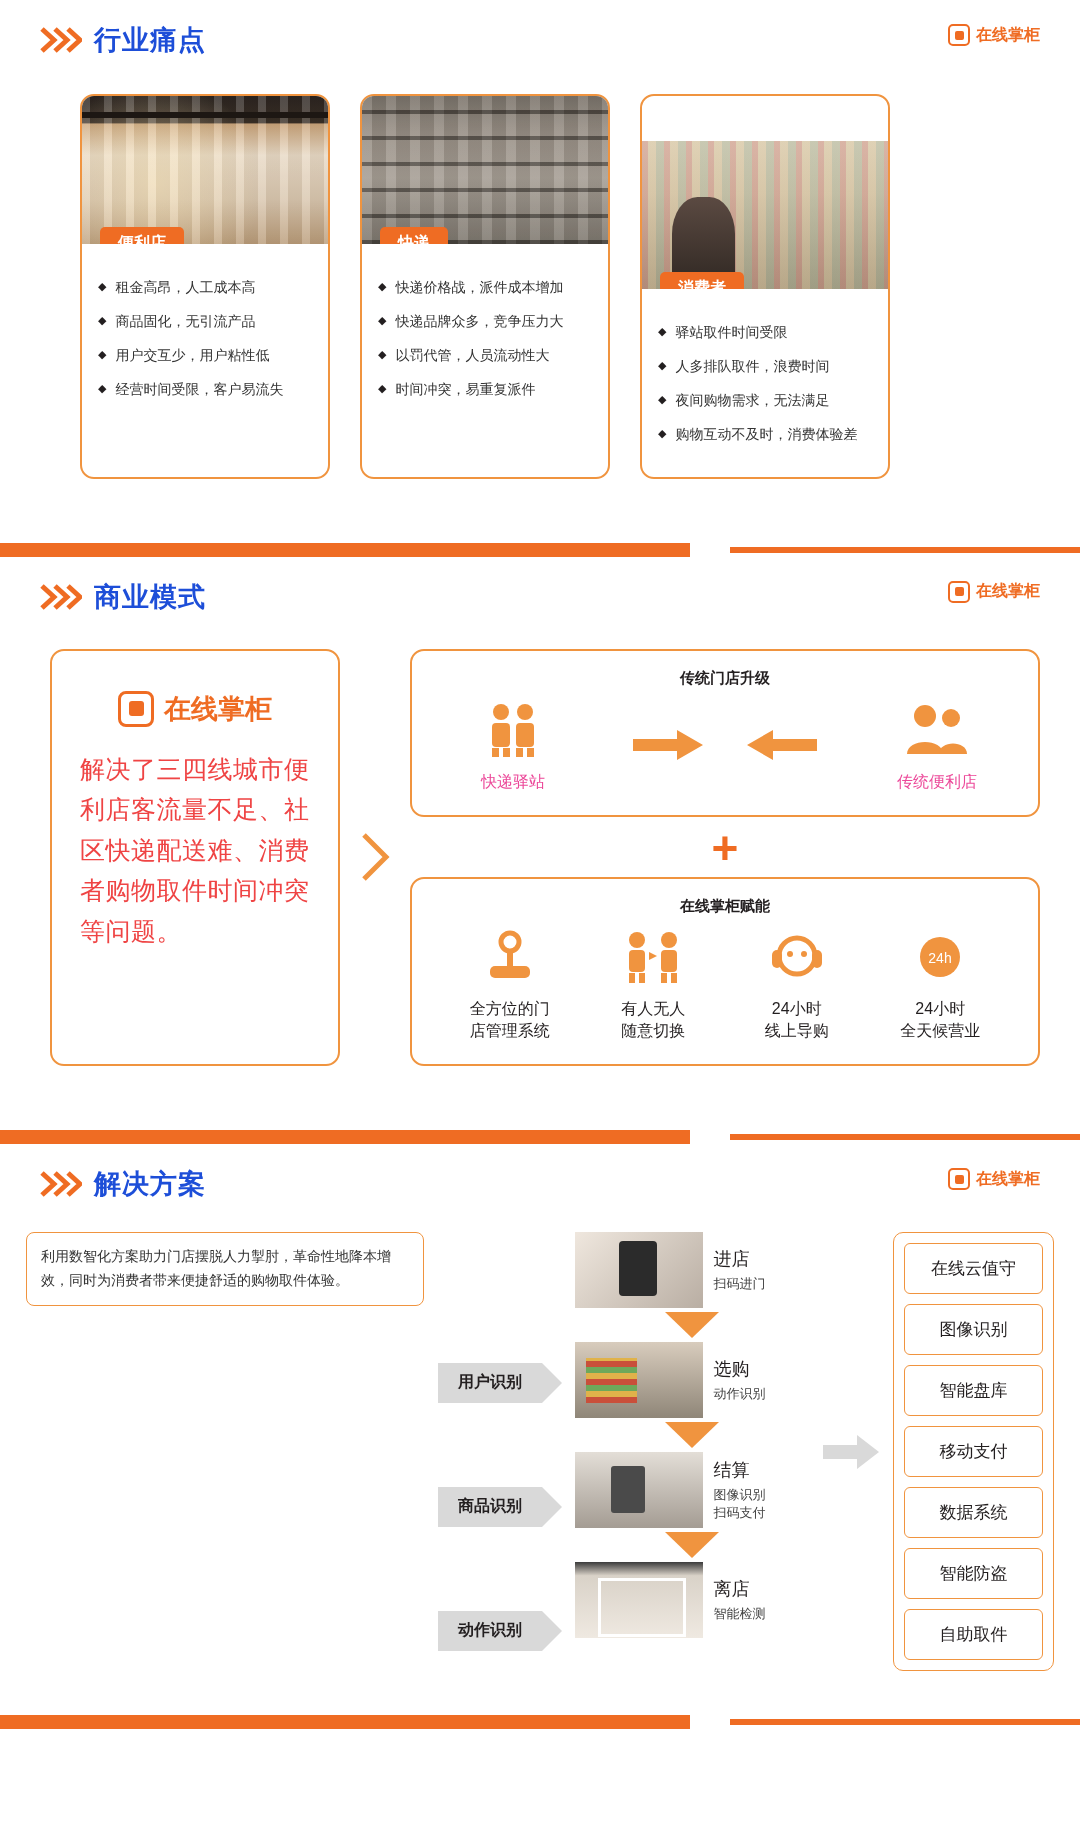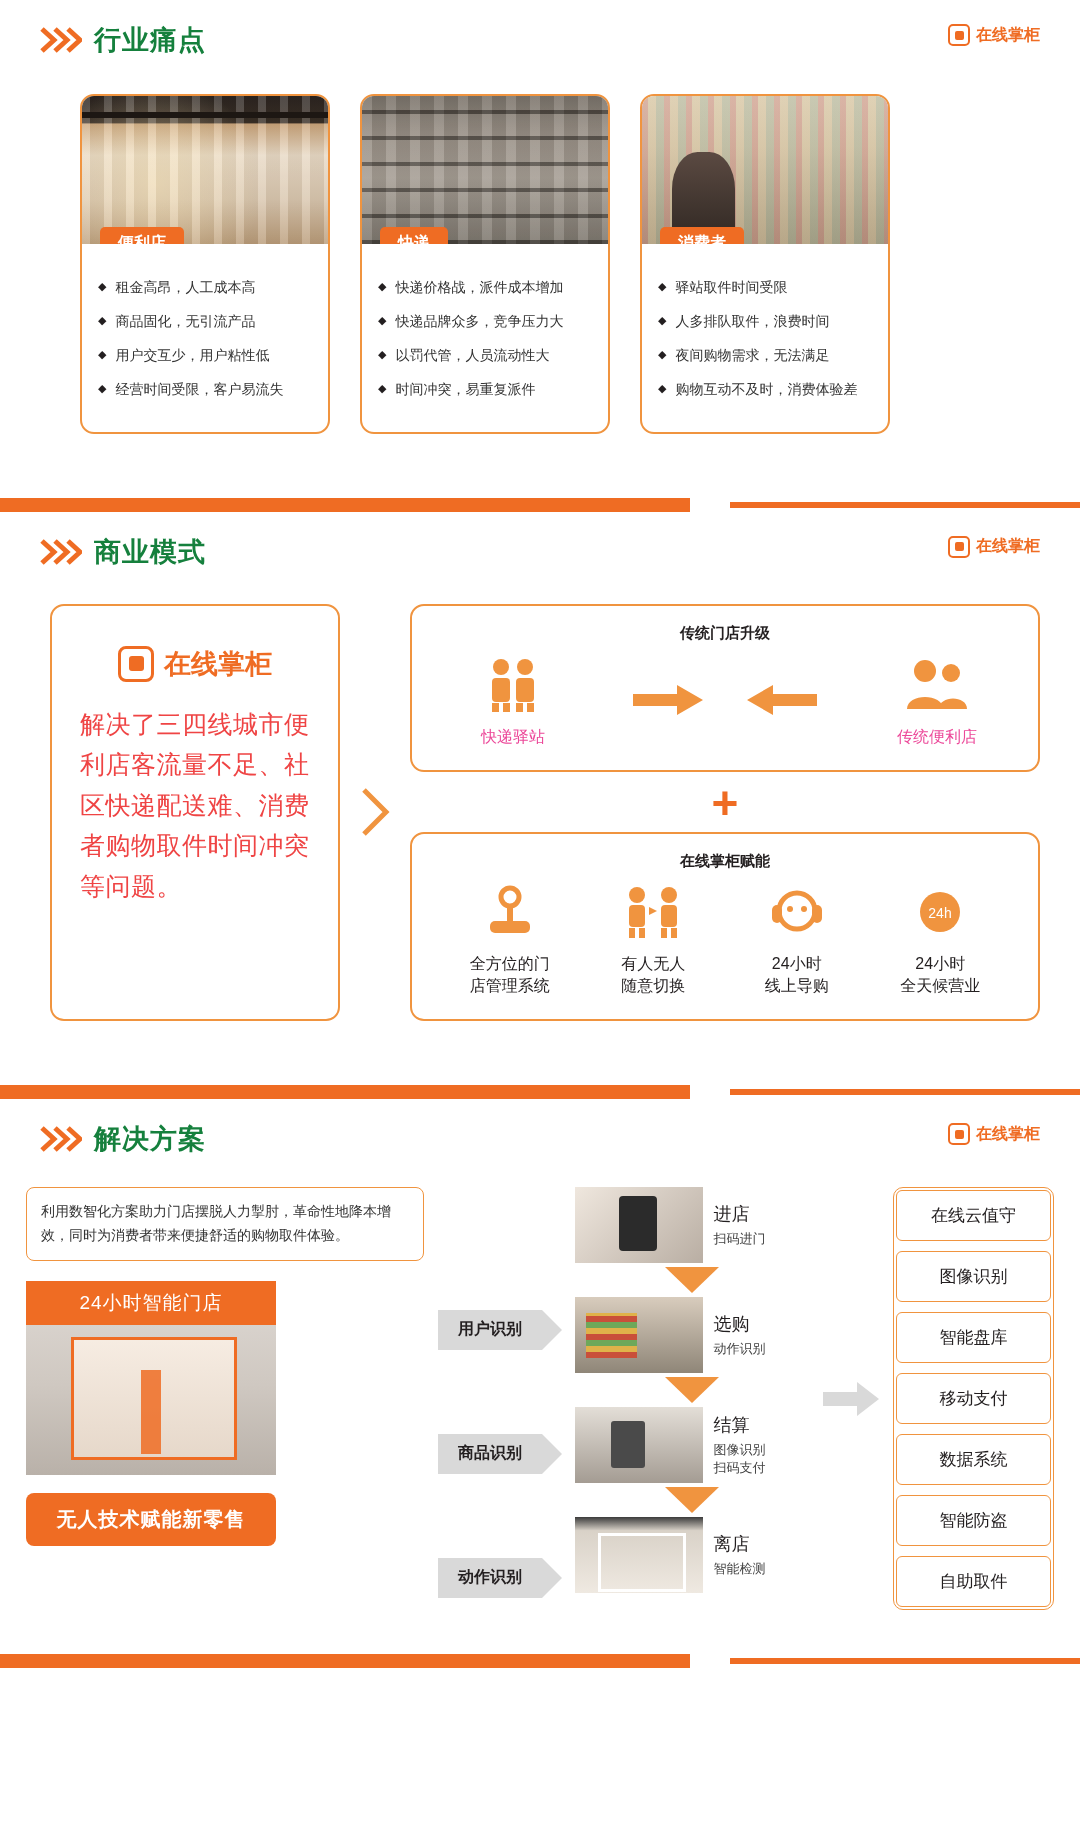--- a/index.html
+++ b/index.html
@@ -22,21 +22,21 @@
   }
   .chev {
     display: inline-flex;
     align-items: center;
     margin-right: 12px;
   }
   .chev svg { display: block; }
   .section-title {
     font-size: 27px;
     font-weight: bold;
-    color: #15803d;
+    color: #1d4ed8;
     letter-spacing: 1px;
   }
   .brand {
     position: absolute;
     right: 40px;
     top: 24px;
     display: flex;
     align-items: center;
     gap: 6px;
   }
@@ -131,21 +131,21 @@
   .ph1::after{content:"";position:absolute;left:0;right:0;top:16px;height:6px;background:#1d1713;}
   .ph2 { background:
       linear-gradient(180deg,#6b6359 0%,#8b8176 25%,#9b9287 55%,#6e675d 100%);
   }
   .ph2::before{content:"";position:absolute;inset:0;
     background:
       repeating-linear-gradient(0deg, rgba(0,0,0,.35) 0 4px, rgba(255,255,255,.10) 4px 26px),
       repeating-linear-gradient(90deg, rgba(255,255,255,.12) 0 10px, rgba(0,0,0,.08) 10px 24px);
   }
   .ph3 { background:
-      linear-gradient(180deg,#d9cfc4 0%,#cfc2b4 35%,#a79a8c 100%);
+      linear-gradient(180deg,#d9cfc4 0%,#cfc2b4 35%,#a79a8c 100%); margin-top: 45px;
   }
   .ph3::before{content:"";position:absolute;inset:0;
     background:
       repeating-linear-gradient(90deg, rgba(220,70,40,.35) 0 6px, rgba(250,220,120,.35) 6px 14px, rgba(120,170,90,.30) 14px 22px);
     opacity:.55;
   }
   .ph3::after{content:"";position:absolute;left:12%;bottom:0;width:26%;height:62%;
     background:linear-gradient(180deg,#5b4a42,#2f2722);border-radius:40% 40% 0 0;}
 
   
@@ -298,21 +298,21 @@
   .feat-chip {
     border: 1px solid #f0943f;
     border-radius: 6px;
     text-align: center;
     font-size: 17px;
     color: #231f20;
     padding: 13px 0;
     background:#fff;
   }
   .feat-box-outer{
-    border:1px solid #f0943f;border-radius:10px;padding:2px;display:flex;flex-direction:column;gap:10px;
+    border:1px solid #f0943f;border-radius:10px;padding:10px;display:flex;flex-direction:column;gap:10px;
   }
   .bottom-bar { position: relative; height: 14px; margin-top: 18px; }
   .bottom-bar .left { position:absolute;left:0;top:0;height:14px;width:690px;background:#ef6c23;}
   .bottom-bar .right { position:absolute;right:0;top:4px;height:6px;width:350px;background:#ef6c23;}
 </style>
 </head>
 <body>
 
 <div class="page">
 
@@ -587,25 +587,20 @@
             <span class="logo-dot"></span>
           </span>
         <span class="brand-text">在线掌柜</span>
       </span>
     </div>
 
     <div class="sol-wrap">
 
       <div class="sol-left">
         <div class="sol-note">利用数智化方案助力门店摆脱人力掣肘，革命性地降本增效，同时为消费者带来便捷舒适的购物取件体验。</div>
-        <div class="store-block">
-          <div class="store-title">24小时智能门店</div>
-          <div class="store-photo"></div>
-          <div class="store-badge">无人技术赋能新零售</div>
-        </div>
       </div>
 
       <div class="sol-steps-col">
         <div class="step-chip">
           <div class="body">用户识别</div>
           <div class="tip"></div>
         </div>
         <div class="step-chip">
           <div class="body">商品识别</div>
           <div class="tip"></div>

